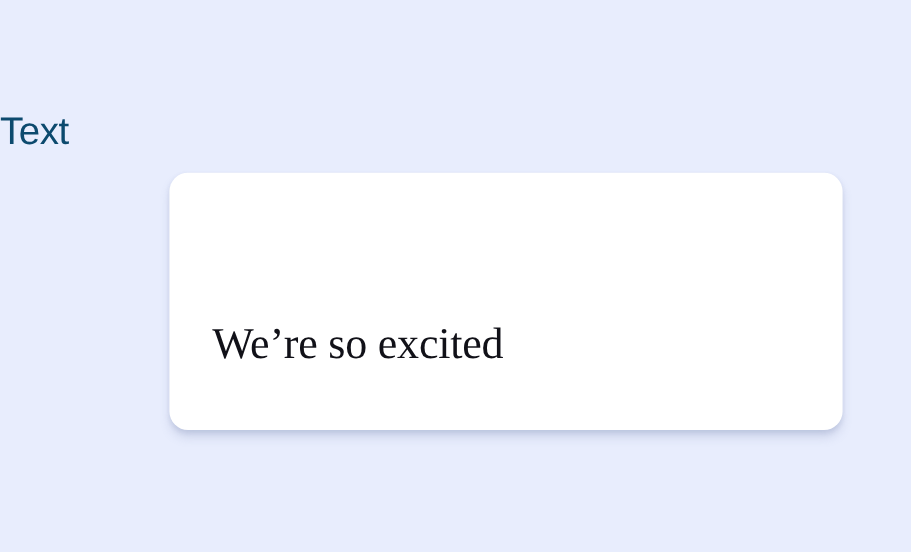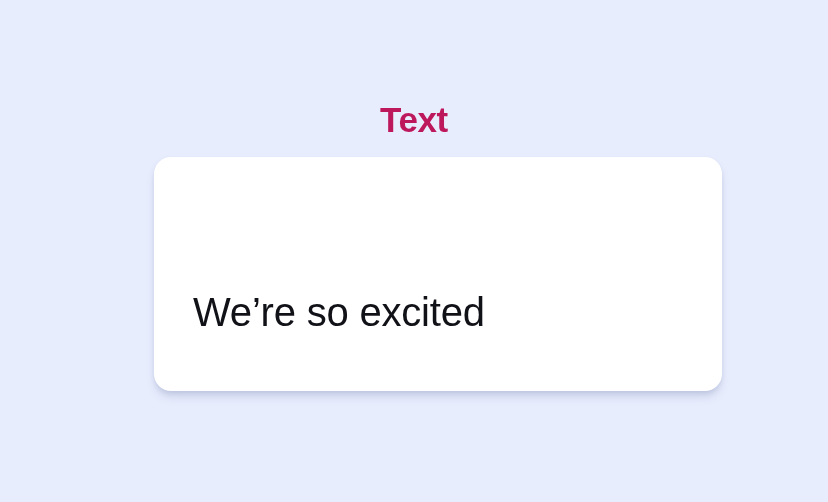--- a/index.html
+++ b/index.html
@@ -22,43 +22,43 @@
     flex-direction: column;
     align-items: center;
   }
 
   .page-title {
     margin: 0;
     position: absolute;
     top: 99px;
     left: 0;
     right: 0;
-    text-align: center;
     font-size: 35px;
-    font-weight: 700;
+    font-weight: 400;
     letter-spacing: -0.4px;
-    color: #be185d;
+    color: #0c4a6e;
     line-height: 42px;
     user-select: none;
   }
 
   .text-card {
     position: absolute;
     left: 154px;
     top: 157px;
-    width: 568px;
+    width: 612px;
     height: 234px;
     background: #ffffff;
     border-radius: 17px;
     box-shadow:
       0 7px 10px -2px rgba(120, 133, 175, 0.30),
       0 2px 4px rgba(120, 133, 175, 0.14);
     box-sizing: border-box;
     padding: 30px 34px 0 39px;
     overflow: hidden;
+    font-family: Liberation Serif, serif;
   }
 
   .text-body {
     font-size: 40px;
     line-height: 50px;
     font-weight: 400;
     color: #111118;
     letter-spacing: -0.2px;
     white-space: pre-wrap;
     word-break: normal;

